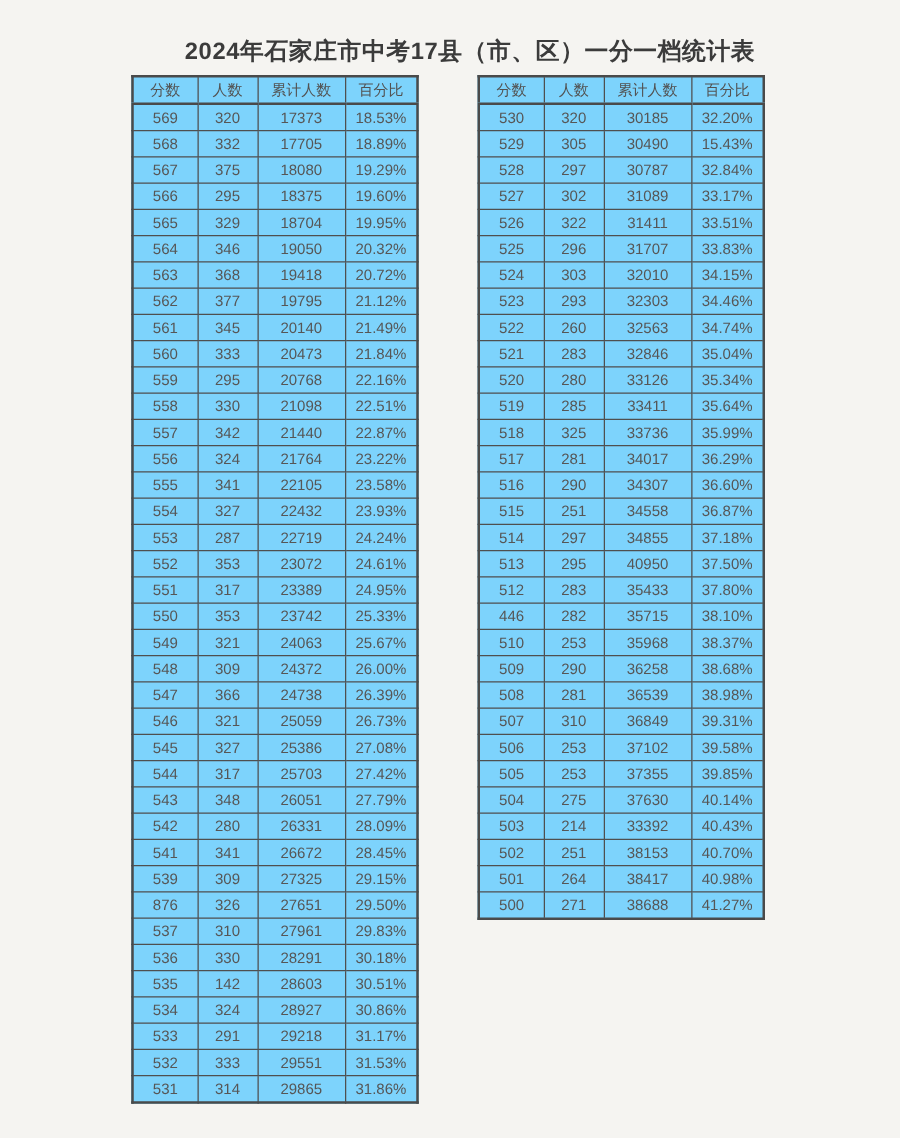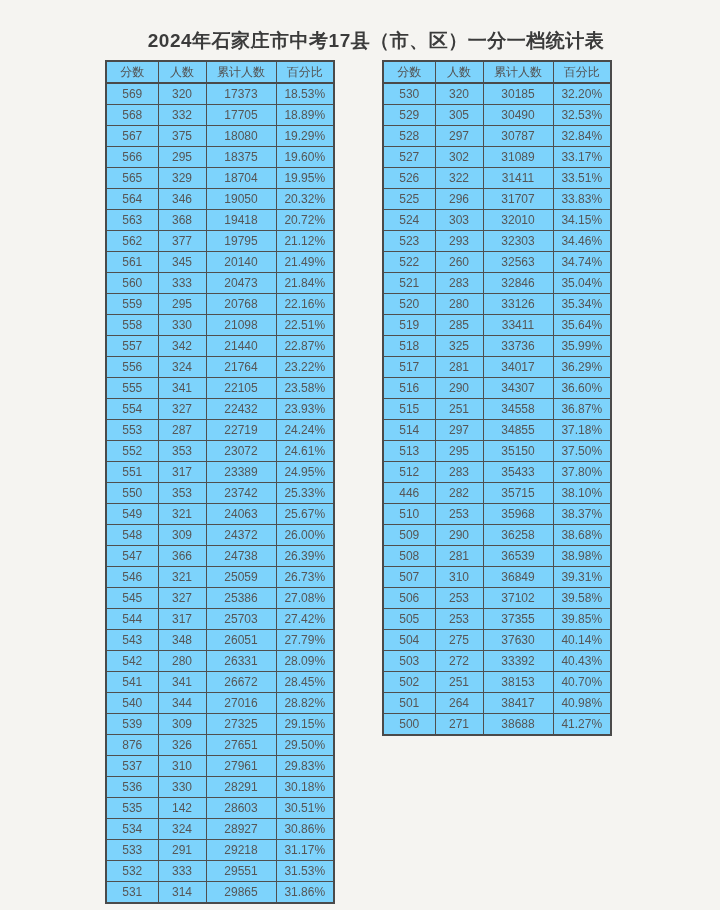--- a/index.html
+++ b/index.html
@@ -249,26 +249,20 @@
         <td>26331</td>
         <td>28.09%</td>
       </tr>
       <tr>
         <td>541</td>
         <td>341</td>
         <td>26672</td>
         <td>28.45%</td>
       </tr>
       <tr>
-        <td>540</td>
-        <td>344</td>
-        <td>27016</td>
-        <td>28.82%</td>
-      </tr>
-      <tr>
         <td>539</td>
         <td>309</td>
         <td>27325</td>
         <td>29.15%</td>
       </tr>
       <tr>
         <td>876</td>
         <td>326</td>
         <td>27651</td>
         <td>29.50%</td>
@@ -337,21 +331,21 @@
       <tr>
         <td>530</td>
         <td>320</td>
         <td>30185</td>
         <td>32.20%</td>
       </tr>
       <tr>
         <td>529</td>
         <td>305</td>
         <td>30490</td>
-        <td>32.53%</td>
+        <td>15.43%</td>
       </tr>
       <tr>
         <td>528</td>
         <td>297</td>
         <td>30787</td>
         <td>32.84%</td>
       </tr>
       <tr>
         <td>527</td>
         <td>302</td>
@@ -432,21 +426,21 @@
       </tr>
       <tr>
         <td>514</td>
         <td>297</td>
         <td>34855</td>
         <td>37.18%</td>
       </tr>
       <tr>
         <td>513</td>
         <td>295</td>
-        <td>35150</td>
+        <td>40950</td>
         <td>37.50%</td>
       </tr>
       <tr>
         <td>512</td>
         <td>283</td>
         <td>35433</td>
         <td>37.80%</td>
       </tr>
       <tr>
         <td>446</td>
@@ -491,21 +485,21 @@
         <td>39.85%</td>
       </tr>
       <tr>
         <td>504</td>
         <td>275</td>
         <td>37630</td>
         <td>40.14%</td>
       </tr>
       <tr>
         <td>503</td>
-        <td>272</td>
+        <td>214</td>
         <td>33392</td>
         <td>40.43%</td>
       </tr>
       <tr>
         <td>502</td>
         <td>251</td>
         <td>38153</td>
         <td>40.70%</td>
       </tr>
       <tr>

